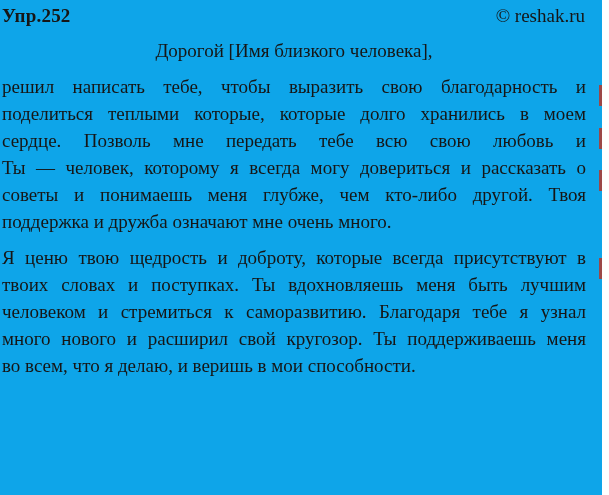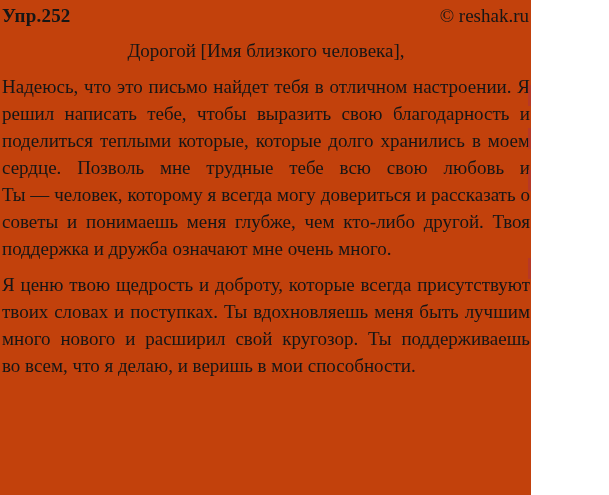--- a/index.html
+++ b/index.html
@@ -11,25 +11,25 @@
     width: 609px;
     height: 495px;
     overflow: hidden;
     font-family: "Liberation Serif", "DejaVu Serif", serif;
     font-size: 19px;
     line-height: 27px;
     color: #161616;
   }
   .page {
     position: relative;
-    width: 531px;
+    width: 602px;
     height: 495px;
     box-sizing: border-box;
-    padding: 2px 1px 0 2px;
-    background: #c2410c;
+    padding: 2px 16px 0 2px;
+    background: #0ea5e9;
   }
   .header-row {
     display: flex;
     justify-content: space-between;
     align-items: baseline;
     height: 27px;
   }
   .exercise-label {
     font-weight: bold;
     letter-spacing: 0.2px;
@@ -75,33 +75,33 @@
 
   <div class="header-row">
     <span class="exercise-label">Упр.252</span>
     <span class="copyright-label">© reshak.ru</span>
   </div>
 
   <div class="salutation">Дорогой [Имя близкого человека],</div>
 
   <div id="letter-body">
       <div class="paragraph p1">
-        <div class="line justified">Надеюсь, что это письмо найдет тебя в отличном настроении. Я</div>
         <div class="line justified">решил написать тебе, чтобы выразить свою благодарность и</div>
         <div class="line justified">поделиться теплыми которые, которые долго хранились в моем</div>
-        <div class="line justified">сердце. Позволь мне трудные тебе всю свою любовь и</div>
+        <div class="line justified">сердце. Позволь мне передать тебе всю свою любовь и</div>
       </div>
       <div class="paragraph p2">
         <div class="line justified">Ты — человек, которому я всегда могу довериться и рассказать о</div>
         <div class="line justified">советы и понимаешь меня глубже, чем кто-либо другой. Твоя</div>
         <div class="line last">поддержка и дружба означают мне очень много.</div>
       </div>
       <div class="paragraph p3">
         <div class="line justified">Я ценю твою щедрость и доброту, которые всегда присутствуют в</div>
         <div class="line justified">твоих словах и поступках. Ты вдохновляешь меня быть лучшим</div>
+        <div class="line justified">человеком и стремиться к саморазвитию. Благодаря тебе я узнал</div>
         <div class="line justified">много нового и расширил свой кругозор. Ты поддерживаешь меня</div>
         <div class="line last">во всем, что я делаю, и веришь в мои способности.</div>
       </div>
     </div>
 
   <div id="edge-marks">
       <div class="edge-mark" style="top: 85px; background: rgb(181, 55, 43);"></div>
       <div class="edge-mark" style="top: 128px; background: rgb(181, 55, 43);"></div>
       <div class="edge-mark" style="top: 170px; background: rgb(181, 55, 43);"></div>
       <div class="edge-mark" style="top: 258px; background: rgb(181, 55, 43);"></div>

